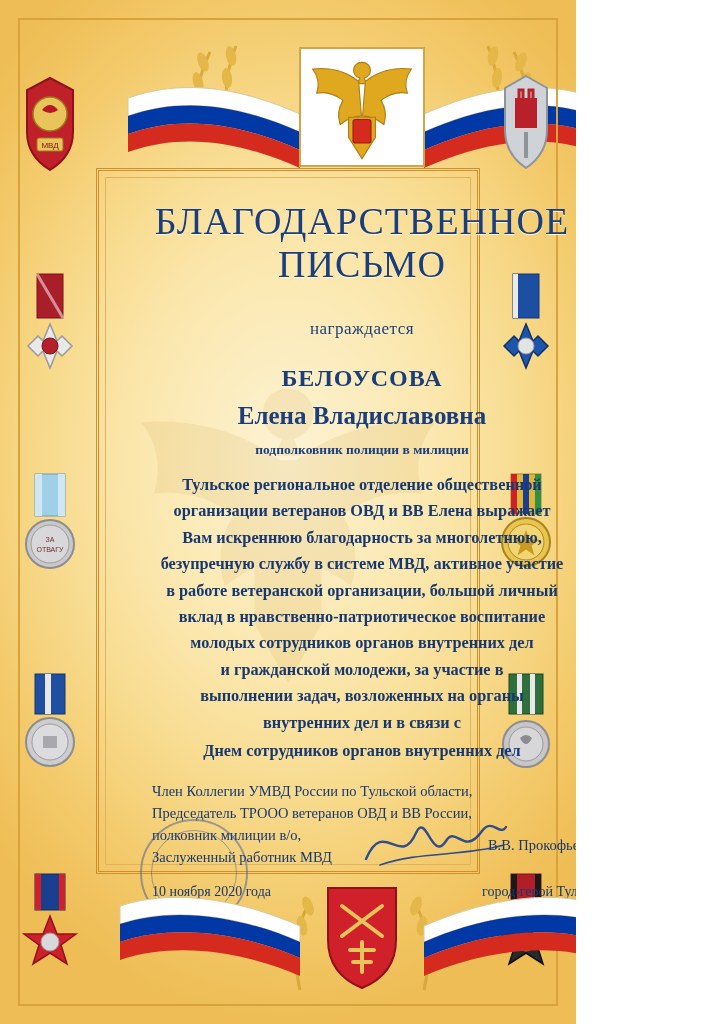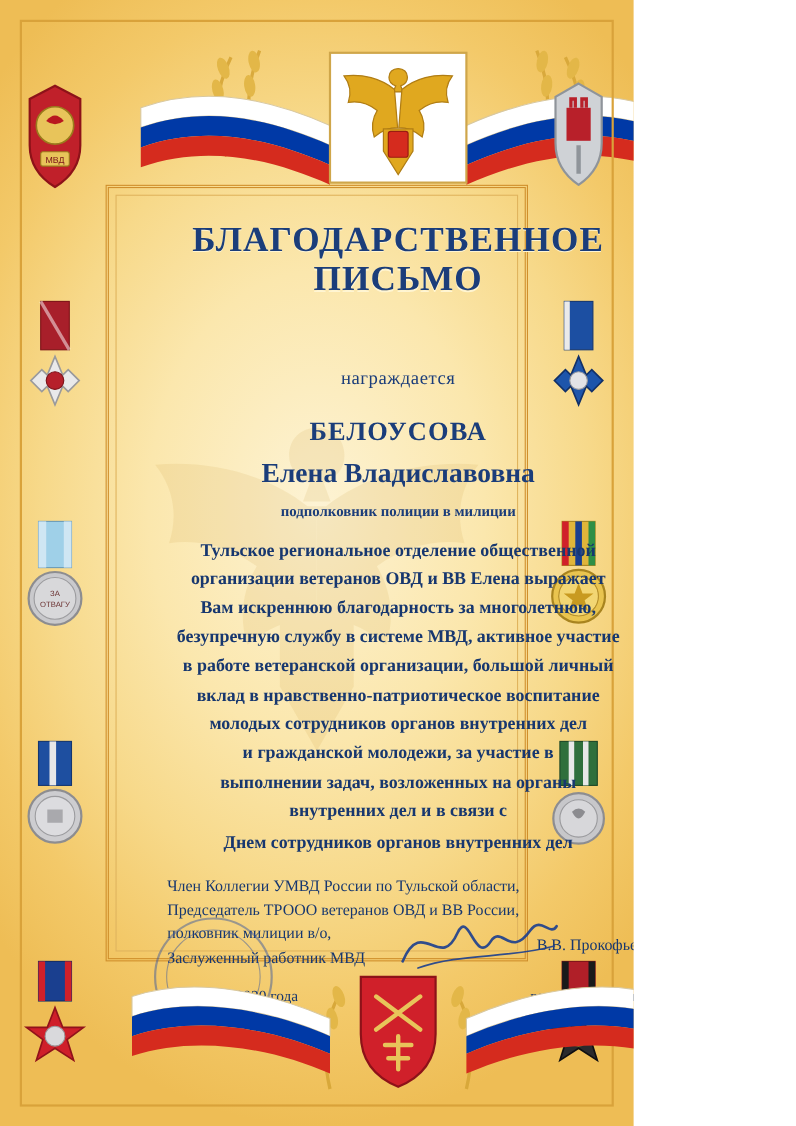--- a/index.html
+++ b/index.html
@@ -87,30 +87,30 @@
   
   .content {
     position: absolute;
     left: 110px;
     top: 186px;
     width: 504px;
     text-align: center;
     color: #123a6b;
   }
   .title {
-    font-size: 32px;
+    font-size: 38px;
     line-height: 1.12;
     letter-spacing: 1px;
-    font-weight: 700;
+    font-weight: 400;
     color: #1b3d7a;
     margin: 14px 0 0 0;
     text-shadow: 0 1px 0 #fff5d2;
   }
   .subtitle-award {
-    margin-top: 62px;
+    margin-top: 34px;
     font-size: 17px;
     color: #1b3d7a;
     letter-spacing: 0.5px;
   }
   .recipient-surname {
     margin-top: 26px;
     font-size: 24px;
     font-weight: 700;
     color: #1b3d7a;
     letter-spacing: 1px;

